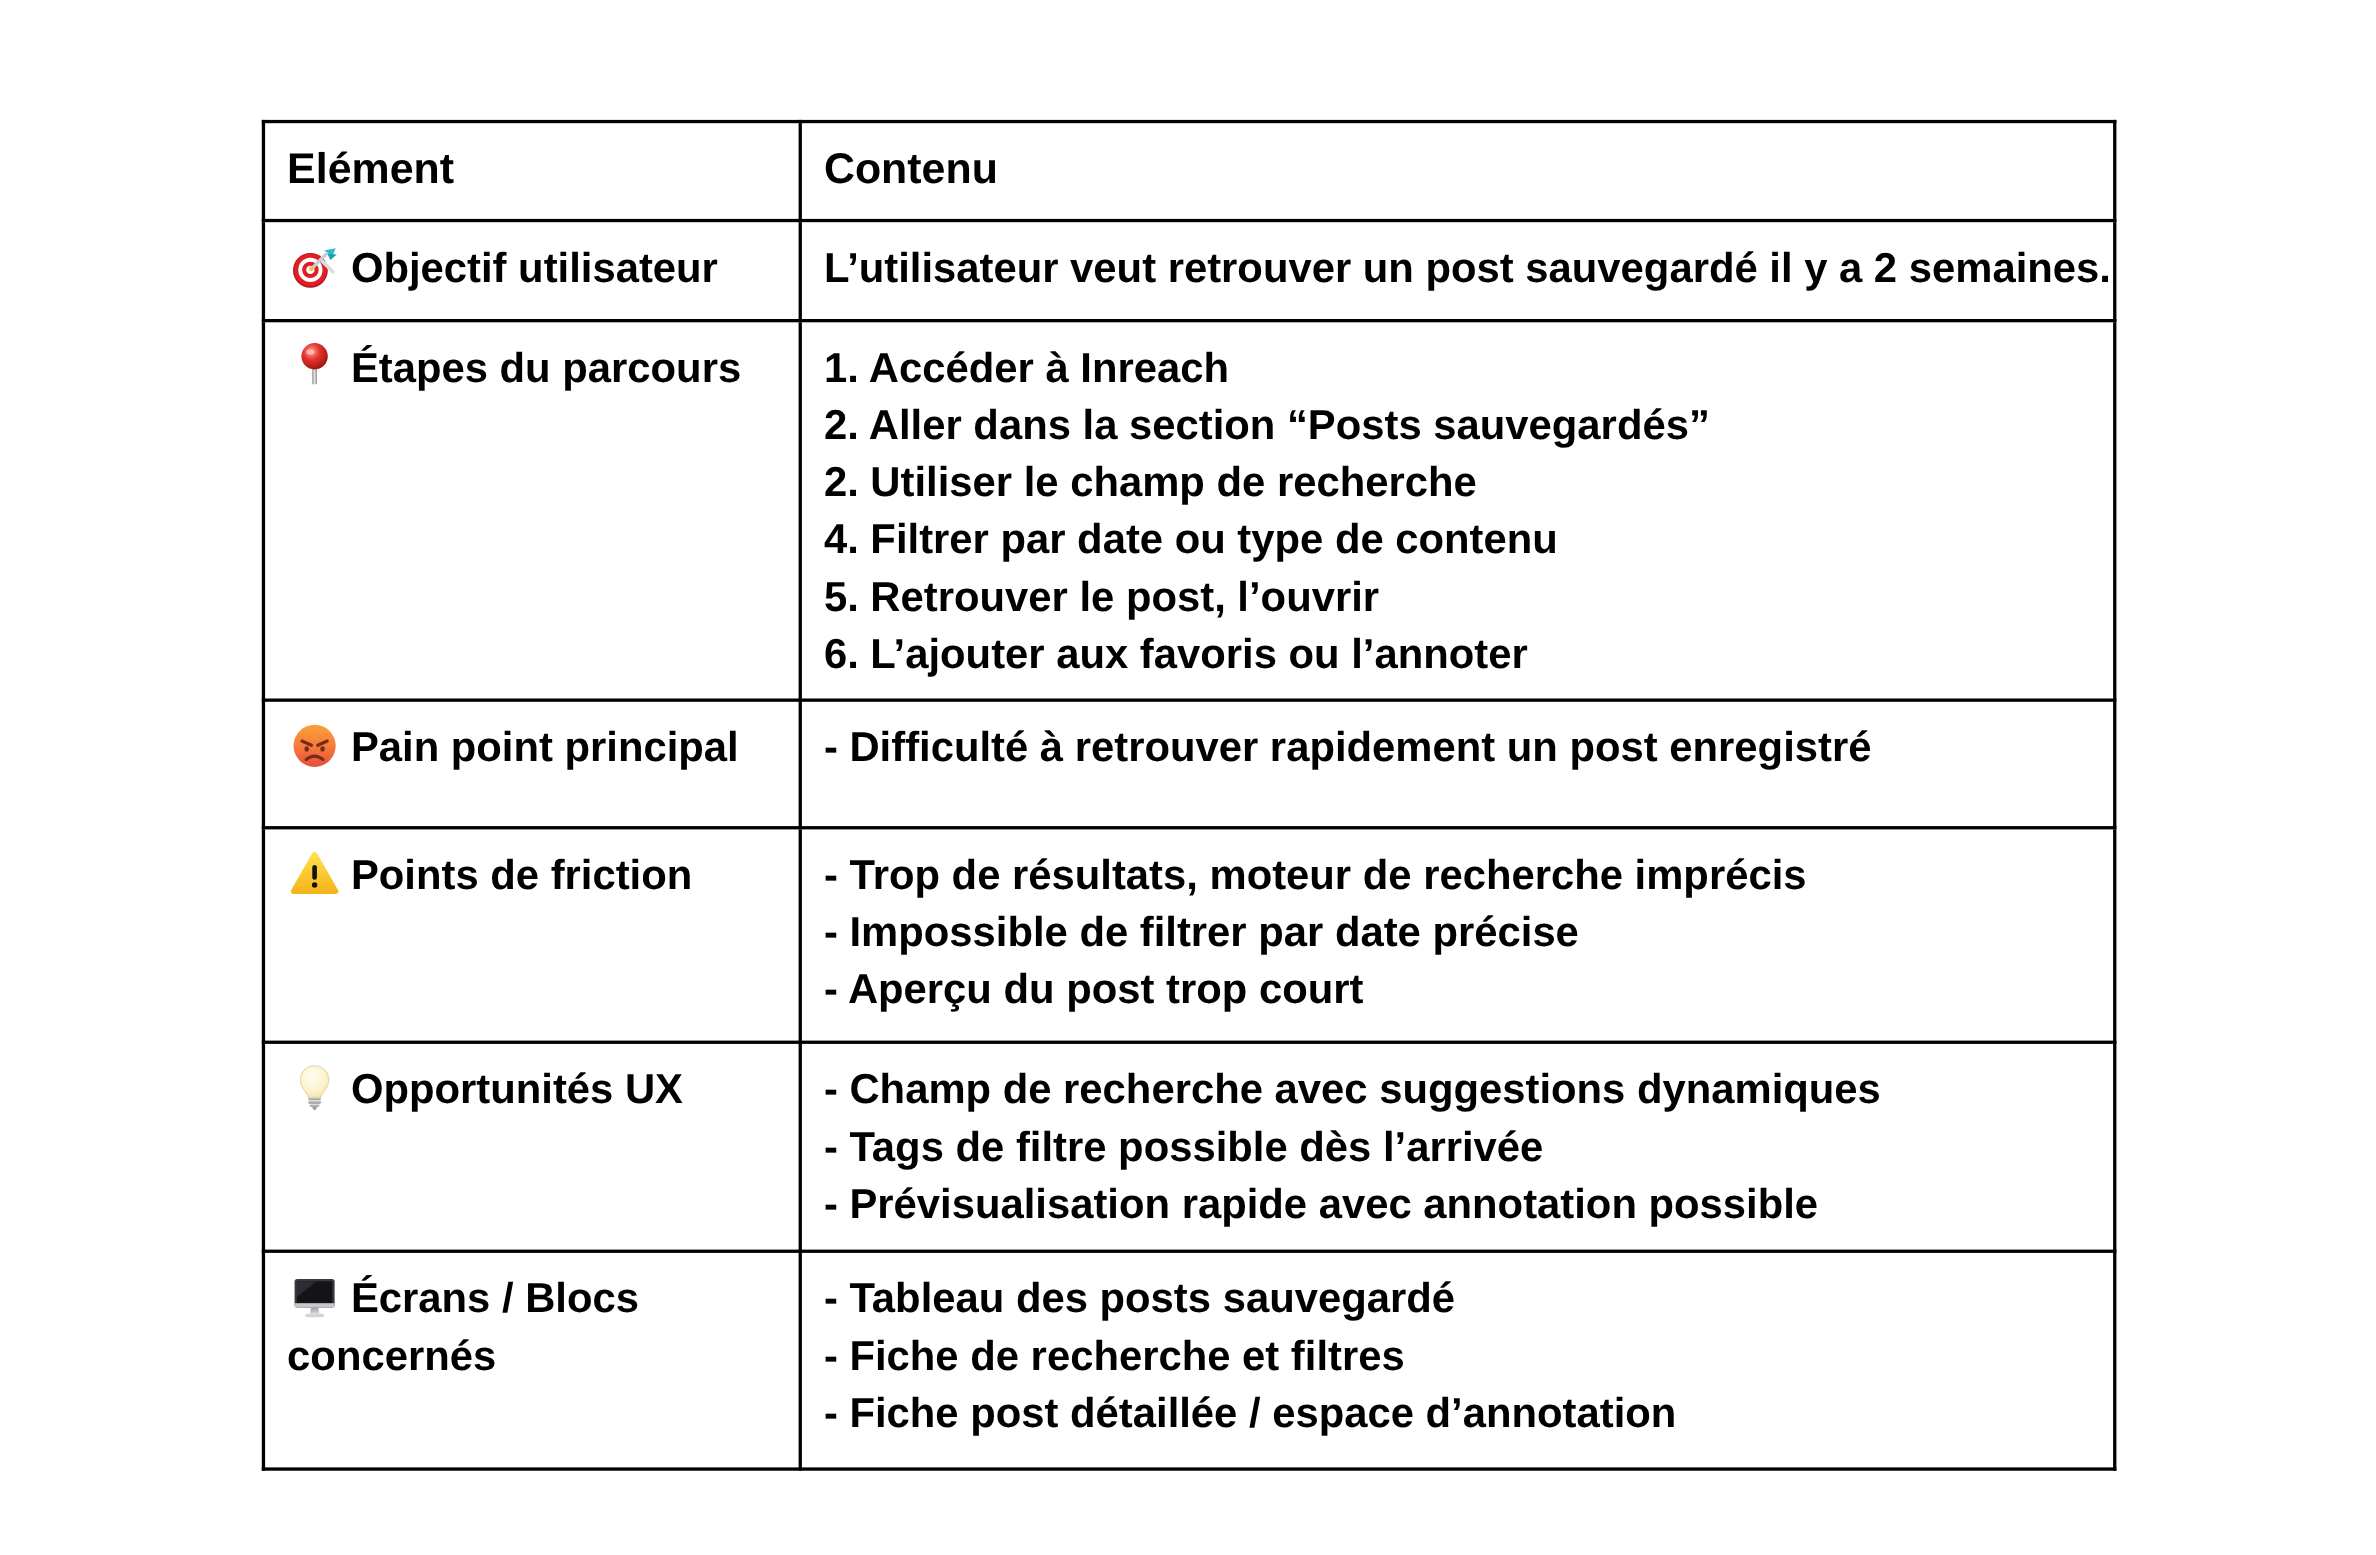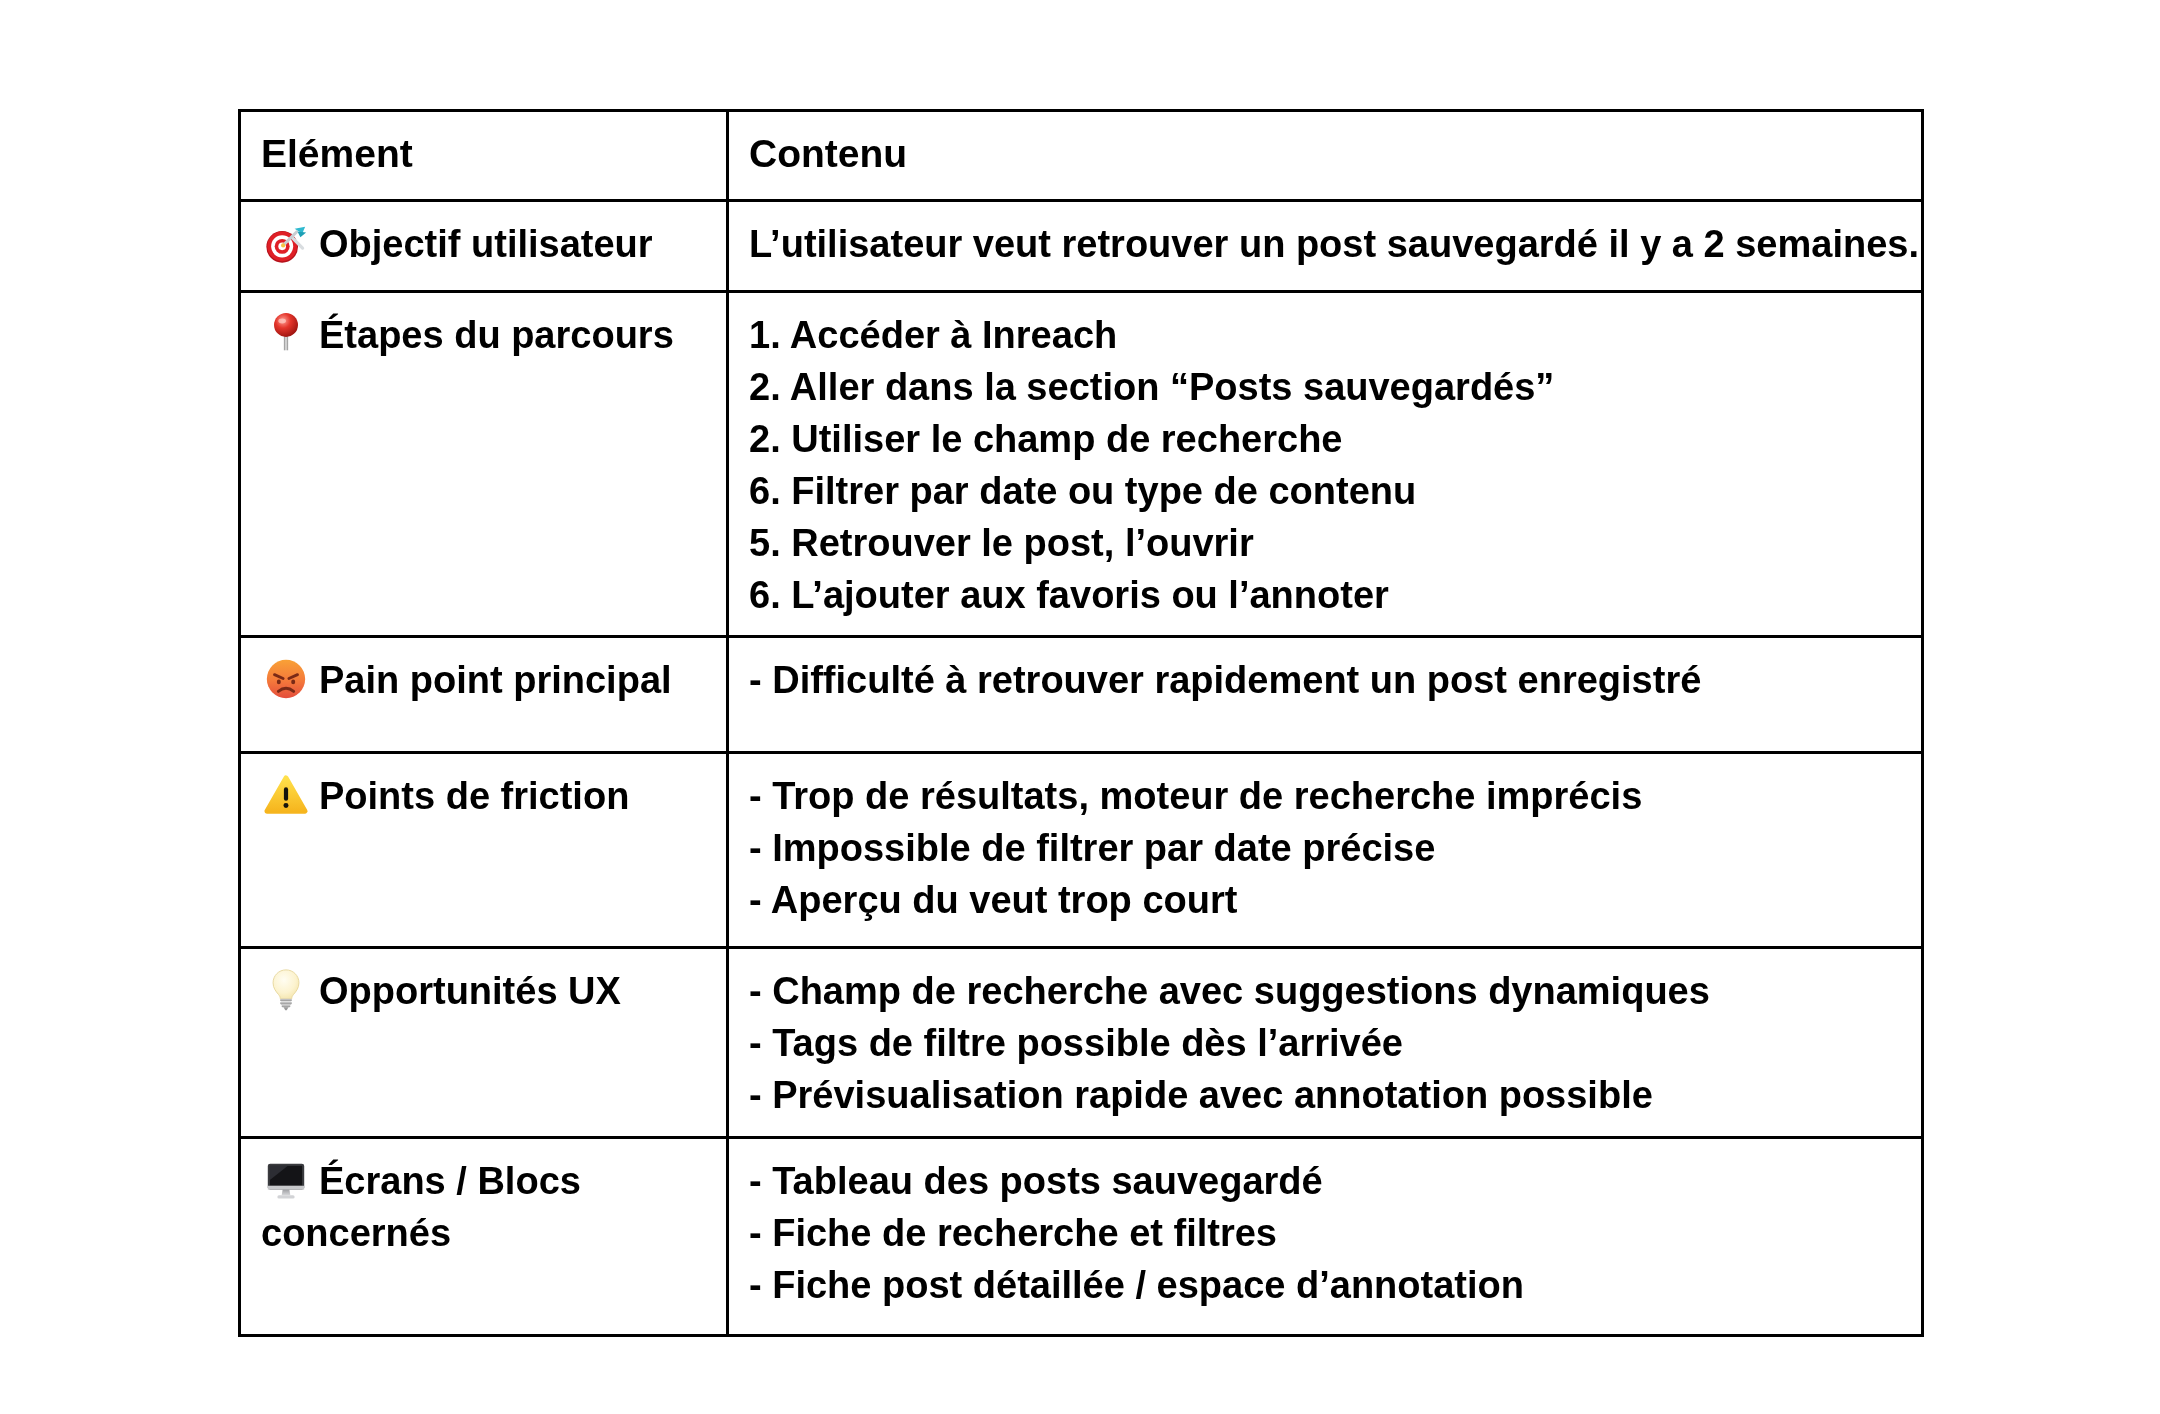--- a/index.html
+++ b/index.html
@@ -106,21 +106,21 @@
         </linearGradient>
       </defs>
       <rect x="21.8" y="24" width="4.4" height="17" fill="url(#pinNeedle)"></rect>
       <circle cx="24" cy="14.5" r="12.5" fill="url(#pinBall)"></circle>
       <ellipse cx="20" cy="10.5" rx="4" ry="2.6" fill="#ffc9c2" opacity="0.75"></ellipse>
     </svg></span><span class="element-label">Étapes du parcours</span></td>
         <td>
           <div class="content-line">1. Accéder à Inreach</div>
           <div class="content-line">2. Aller dans la section “Posts sauvegardés”</div>
           <div class="content-line">2. Utiliser le champ de recherche</div>
-          <div class="content-line">6. Filtrer par date ou type de contenu</div>
+          <div class="content-line">4. Filtrer par date ou type de contenu</div>
           <div class="content-line">5. Retrouver le post, l’ouvrir</div>
           <div class="content-line">6. L’ajouter aux favoris ou l’annoter</div>
         </td>
       </tr>
       <tr style="height: 116px;">
         <td><span class="cell-icon"><svg viewBox="0 0 48 48">
       <defs>
         <linearGradient id="angryGrad" x1="0" y1="0" x2="0" y2="1">
           <stop offset="0%" stop-color="#f9a136"></stop>
           <stop offset="55%" stop-color="#f4793b"></stop>
@@ -146,21 +146,21 @@
           <stop offset="100%" stop-color="#f6b51e"></stop>
         </linearGradient>
       </defs>
       <path d="M24 6 L44 41 L4 41 Z" fill="url(#warnGrad)" stroke="url(#warnGrad)" stroke-width="5" stroke-linejoin="round"></path>
       <rect x="21.8" y="16" width="4.4" height="14" rx="2.2" fill="#16130c"></rect>
       <circle cx="24" cy="35" r="2.6" fill="#16130c"></circle>
     </svg></span><span class="element-label">Points de friction</span></td>
         <td>
           <div class="content-line">- Trop de résultats, moteur de recherche imprécis</div>
           <div class="content-line">- Impossible de filtrer par date précise</div>
-          <div class="content-line">- Aperçu du veut trop court</div>
+          <div class="content-line">- Aperçu du post trop court</div>
         </td>
       </tr>
       <tr style="height: 190px;">
         <td><span class="cell-icon"><svg viewBox="0 0 48 48">
       <defs>
         <radialGradient id="bulbGrad" cx="42%" cy="35%" r="75%">
           <stop offset="0%" stop-color="#fffdf2"></stop>
           <stop offset="60%" stop-color="#fcf3cf"></stop>
           <stop offset="100%" stop-color="#f3e3a6"></stop>
         </radialGradient>

